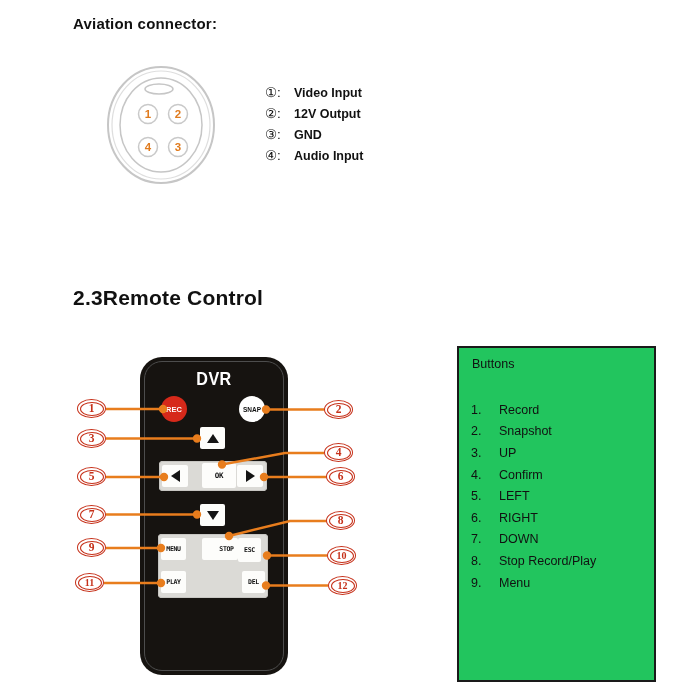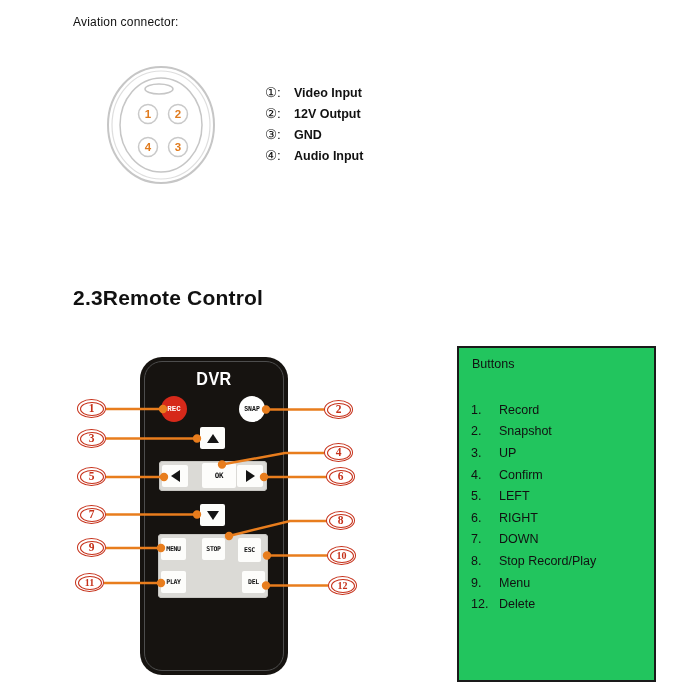--- a/index.html
+++ b/index.html
@@ -1,37 +1,37 @@
 <!DOCTYPE html>
 <html><head>
 <meta charset="utf-8">
 <style>
   html,body{margin:0;padding:0;}
   body{width:700px;height:700px;background:#ffffff;position:relative;overflow:hidden;
        font-family:"Liberation Sans",sans-serif;color:#111;}
   .abs{position:absolute;}
 
   
-  .h-small{font-size:12px;font-weight:normal;letter-spacing:.2px;}
+  .h-small{font-size:15px;font-weight:bold;letter-spacing:.2px;}
   .h-big{font-size:21px;font-weight:bold;letter-spacing:.2px;}
 
   
   .legend-row{display:flex;align-items:baseline;height:21px;font-size:12.5px;font-weight:600;}
   .legend-num{width:20px;font-size:13.5px;font-weight:400;}
   .legend-label{margin-left:9px;}
 
   
   .remote{left:140px;top:357px;width:148px;height:318px;background:#161310;border-radius:22px;}
   .remote-outline{position:absolute;left:4px;top:4px;right:4px;bottom:4px;
                   border:1px solid #4d4d4d;border-radius:18px;}
   .dvr{position:absolute;top:11px;left:0;width:100%;text-align:center;color:#fff;
        font-size:19px;font-weight:bold;transform:scaleX(.85);letter-spacing:.5px;}
   .round-btn{position:absolute;width:26px;height:26px;border-radius:50%;
              display:flex;align-items:center;justify-content:center;
-             font-family:Liberation Mono, monospace;font-weight:bold;}
+             font-family:Liberation Sans, sans-serif;font-weight:bold;}
   .rec{left:21px;top:39px;background:#d6291a;color:#fff;font-size:7.5px;}
   .snap{left:99px;top:39px;background:#ffffff;color:#111;font-size:6.5px;}
   .panel{position:absolute;background:#dbdad6;border-radius:4px;box-shadow:0 0 0 1px #c7c6c2 inset;}
   .key{position:absolute;background:#fdfdfb;border-radius:2px;display:flex;align-items:center;
        justify-content:center;font-family:"DejaVu Sans Mono",monospace;font-weight:bold;
        font-size:6.5px;color:#111;letter-spacing:-.3px;}
   .tri{width:0;height:0;}
   .tri-up{border-left:6px solid transparent;border-right:6px solid transparent;border-bottom:9px solid #141414;}
   .tri-down{border-left:6px solid transparent;border-right:6px solid transparent;border-top:9px solid #141414;}
   .tri-left{border-top:6px solid transparent;border-bottom:6px solid transparent;border-right:9px solid #141414;}
@@ -116,21 +116,21 @@
   <div class="key" style="left:97px;top:108px;width:26px;height:22px;">
     <span class="tri tri-right"></span>
   </div>
 
   <div class="key" style="left:60px;top:147px;width:25px;height:22px;">
     <span class="tri tri-down"></span>
   </div>
 
   <div class="panel" style="left:18px;top:177px;width:110px;height:64px;"></div>
   <div class="key" style="left:21px;top:181px;width:25px;height:22px;">MENU</div>
-  <div class="key" style="left:62px;top:181px;width:23px;height:22px;">STOP</div>
+  <div class="key" style="left:62px;top:181px;width:23px;height:22px;padding-left:13px;">STOP</div>
   <div class="key" style="left:98px;top:181px;width:23px;height:24px;">ESC</div>
   <div class="key" style="left:21px;top:214px;width:25px;height:22px;">PLAY</div>
   <div class="key" style="left:102px;top:214px;width:23px;height:22px;">DEL</div>
 
 </div>
 
 <svg class="abs" style="left:0;top:0;pointer-events:none;" width="700" height="700" viewBox="0 0 700 700">
   <g stroke="#e87d1d" stroke-width="2.4" fill="#e87d1d">
     <path d="M106 409 H161" fill="none"></path>
       <circle cx="163" cy="409" r="3"></circle>
@@ -228,18 +228,14 @@
         <span>DOWN</span>
       </div>
     <div class="btn-row">
         <span class="num">8.</span>
         <span>Stop Record/Play</span>
       </div>
     <div class="btn-row">
         <span class="num">9.</span>
         <span>Menu</span>
       </div>
-    <div class="btn-row">
-        <span class="num">12.</span>
-        <span>Delete</span>
-      </div>
   </div>
 </div>
 
 </body></html>

